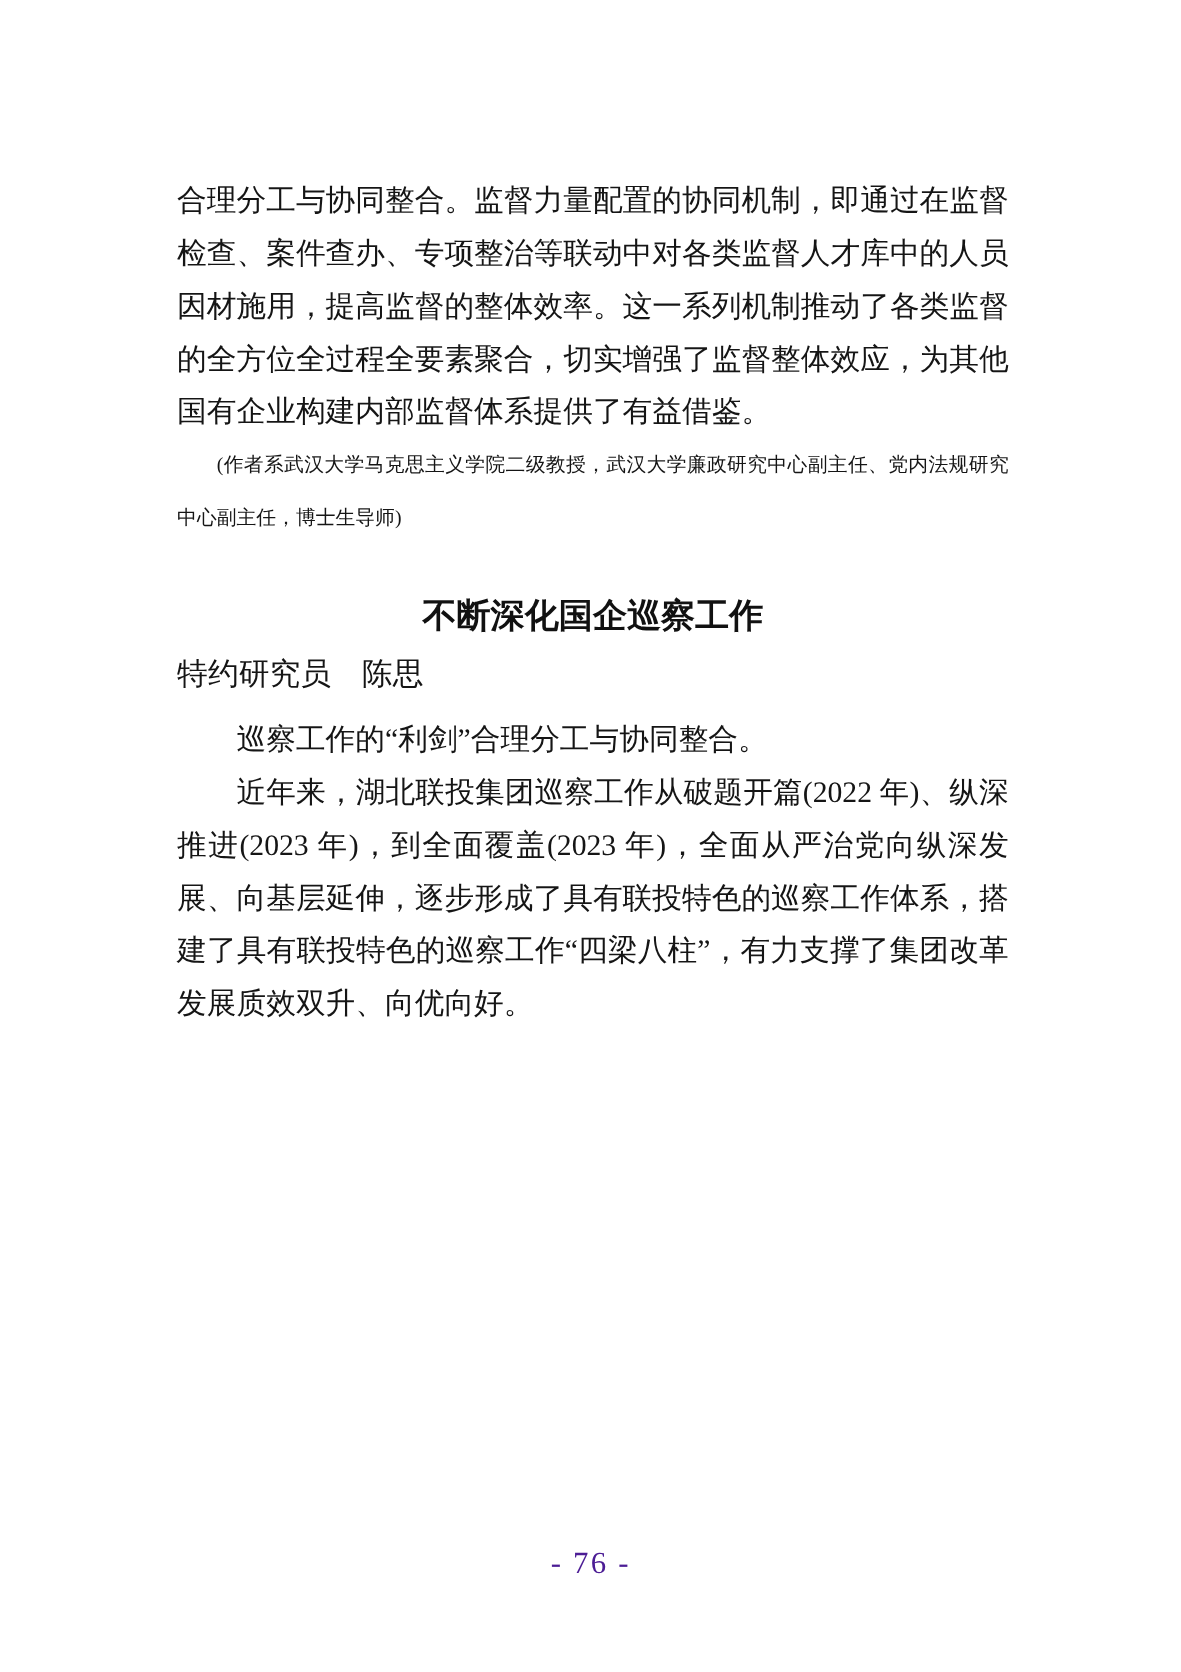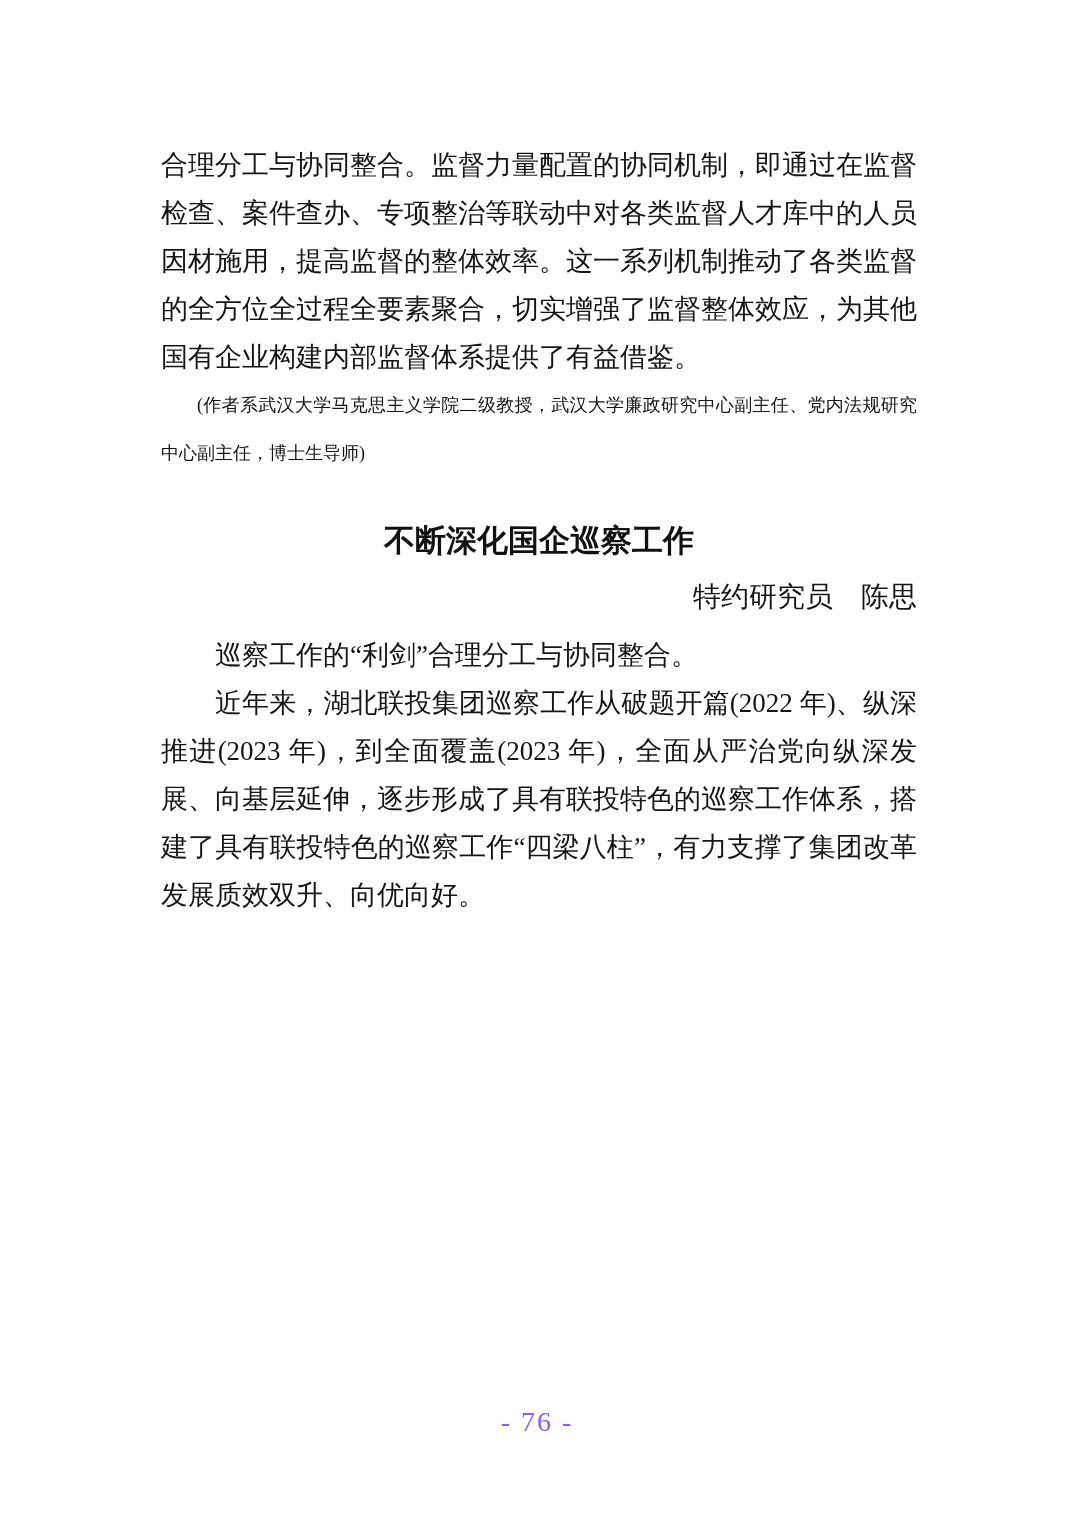--- a/index.html
+++ b/index.html
@@ -12,21 +12,21 @@
     width: 1074px;
     height: 1520px;
     background: #ffffff;
     color: #151515;
     font-family: "Liberation Serif", "DejaVu Serif", serif;
     overflow: hidden;
   }
   .content {
     position: absolute;
     left: 161px;
-    top: 141px;
+    top: 158px;
     width: 756px;
   }
   .body-text {
     margin: 0;
     font-size: 27px;
     line-height: 48px;
     text-align: justify;
     text-justify: inter-ideograph;
     letter-spacing: 0px;
   }
@@ -37,38 +37,38 @@
     
     font-size: 18px;
     line-height: 48px;
   }
   .article-title {
     margin: 38px 0 0 0;
     font-size: 31px;
     line-height: 56px;
     font-weight: bold;
     text-align: center;
-    font-family: Liberation Mono, monospace;
+    font-family: Liberation Serif, serif;
     color: #111111;
   }
   .article-byline {
     margin: 0 0 8px 0;
     font-size: 28px;
     line-height: 52px;
-    text-align: right;
+    text-align: left;
   }
   .page-number {
     position: absolute;
     top: 1405px;
     left: 0;
     width: 100%;
     text-align: center;
     font-size: 28px;
     line-height: 34px;
-    color: #8b5cf6;
+    color: #4c1d95;
     letter-spacing: 2px;
   }
 </style>
 </head>
 <body>
 
 <div class="page">
   <div class="content">
 
     <p class="body-text">合理分工与协同整合。监督力量配置的协同机制，即通过在监督检查、案件查办、专项整治等联动中对各类监督人才库中的人员因材施用，提高监督的整体效率。这一系列机制推动了各类监督的全方位全过程全要素聚合，切实增强了监督整体效应，为其他国有企业构建内部监督体系提供了有益借鉴。</p>

